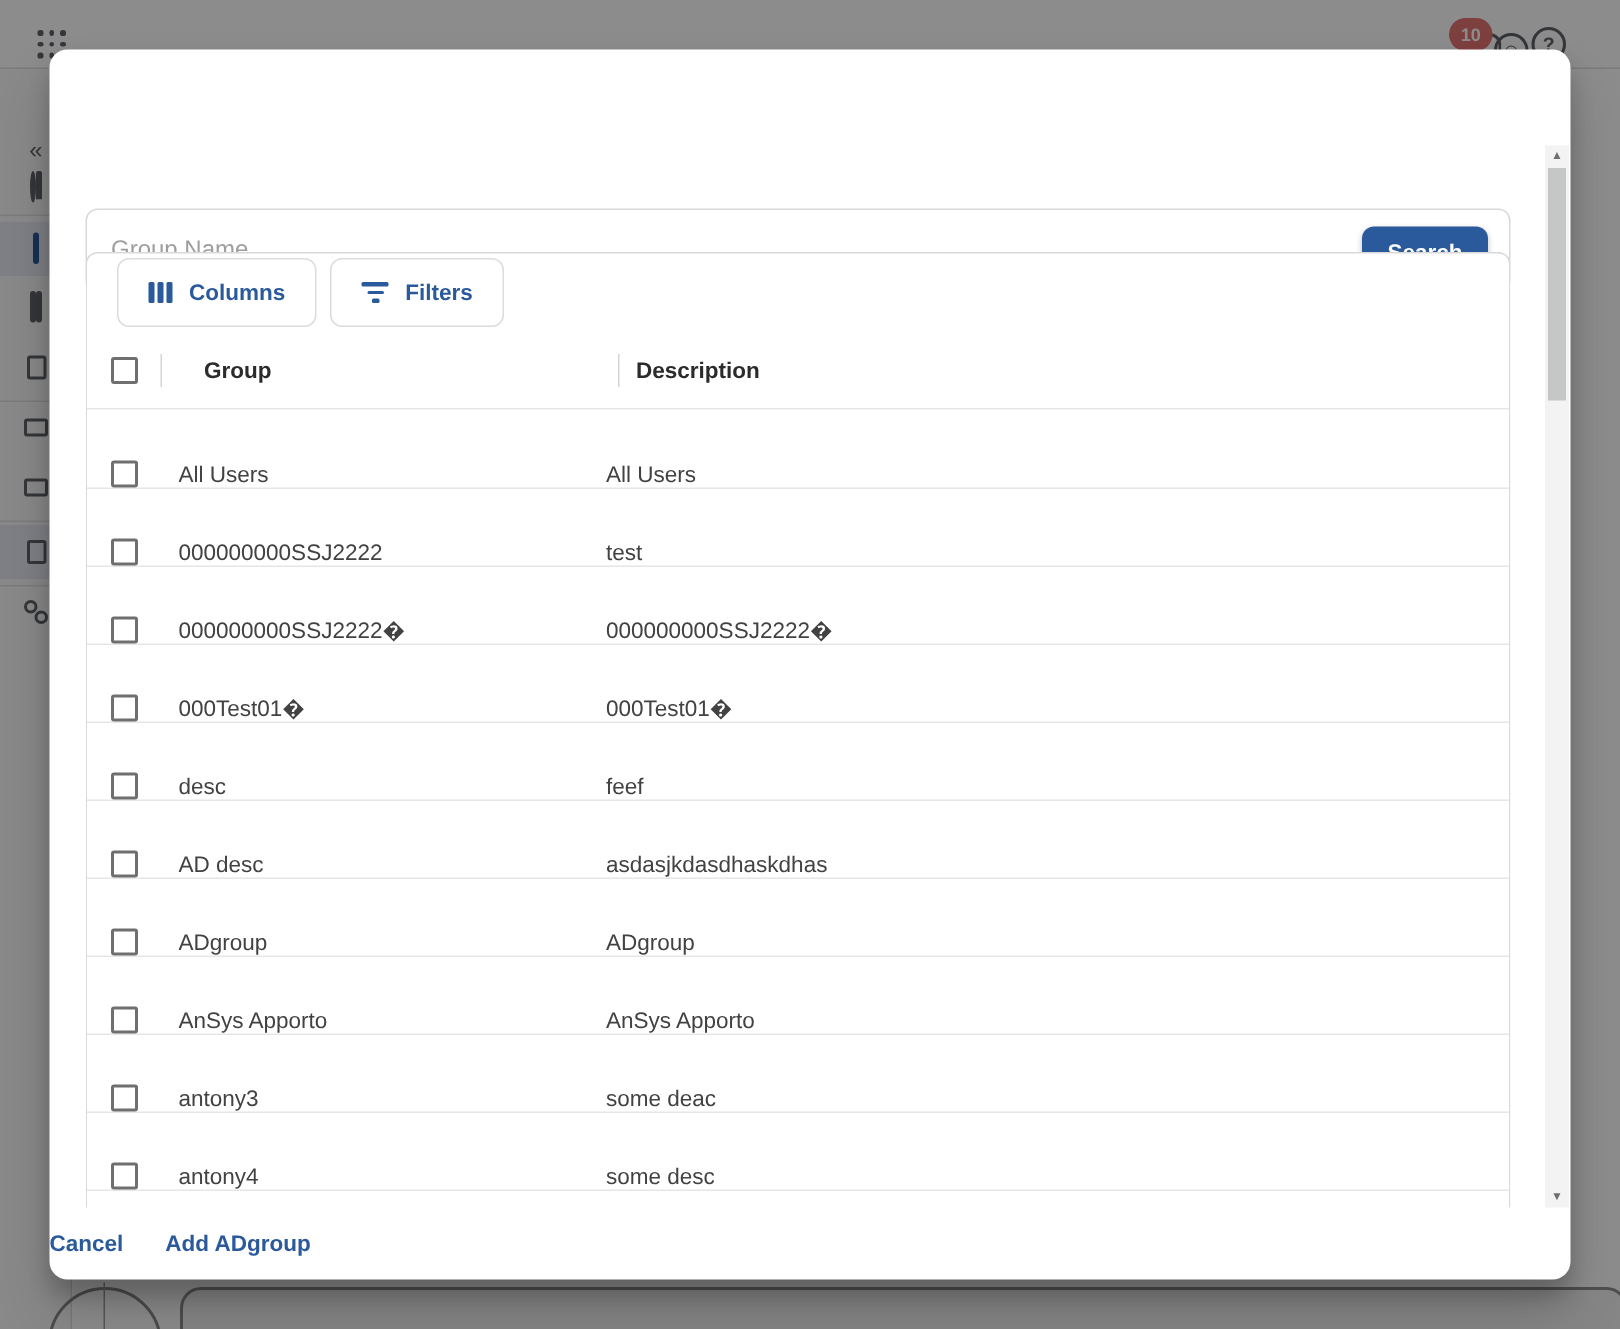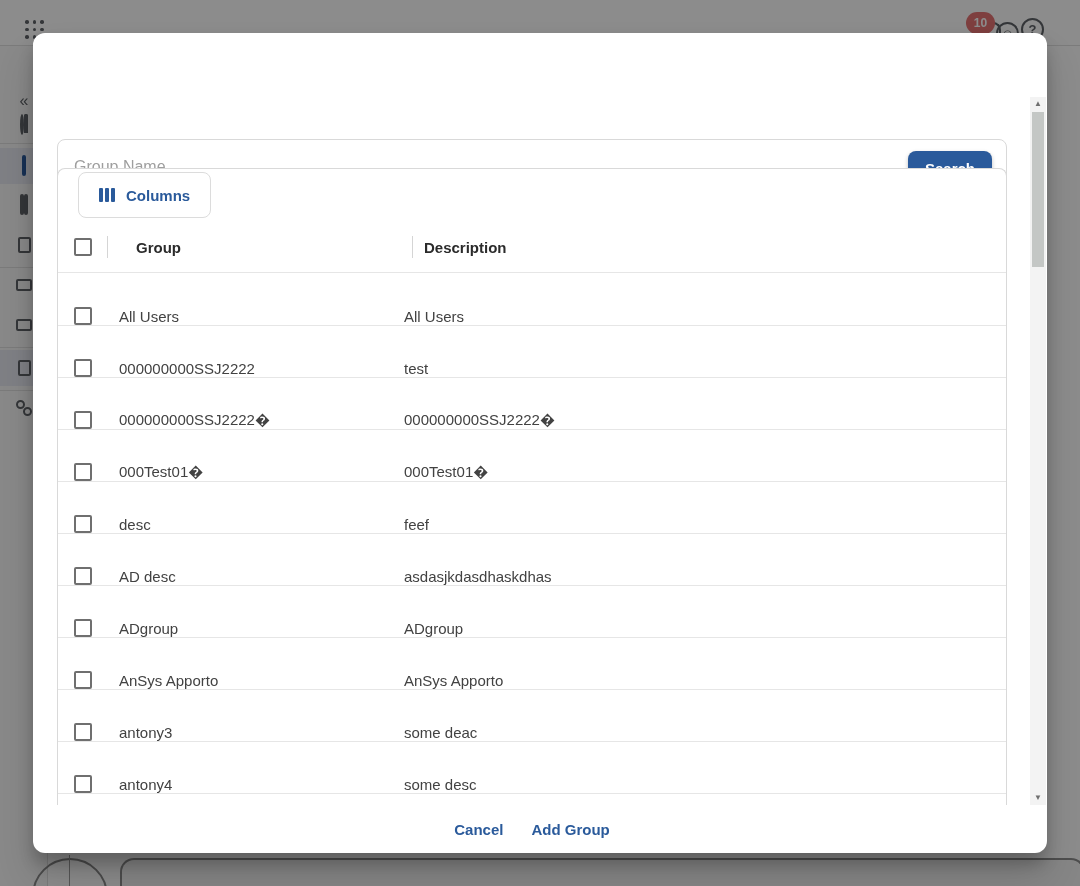--- a/index.html
+++ b/index.html
@@ -99,21 +99,21 @@
   .thead .h-desc  { margin-left:11px; font-size:15px; font-weight:bold; color:#2b2b2b; }
 
   .tbody { position:absolute; left:0; top:105px; width:100%; }
   .trow { height:52px; display:flex; align-items:flex-end; border-bottom:1px solid #e6e6e6; }
   .trow .cbx { margin-left:16px; }
   .cell { font-size:15px; color:#424242; white-space:nowrap; overflow:hidden; }
   .cell.g { margin-left:27px; width:273px; }
   .cell.d { margin-left:12px; flex:1; }
 
   .footer { position:absolute; left:0; bottom:0; width:1014px; height:48px;
-    display:flex; align-items:center; justify-content:center; gap:28px; padding-right:16px; }
+    display:flex; align-items:center; justify-content:flex-start; gap:28px; padding-right:16px; }
   .link-btn { border:none; background:none; color:#2a5a9b; font-size:15px; font-weight:bold;
     font-family:"Liberation Sans", sans-serif; cursor:pointer; }
 
   
   .fsb { position:absolute; left:997px; top:64px; width:16px; height:708px; background:#f3f3f3; }
   .fsb .arrow { position:absolute; left:0; width:16px; height:14px; color:#6f6f6f;
     font-size:8px; text-align:center; line-height:14px; cursor:pointer; }
   .fsb .arrow.up { top:0; } .fsb .arrow.down { bottom:0; }
   .fsb .thumb { position:absolute; left:2px; top:15px; width:12px; height:155px;
     background:#c4c7c5; cursor:grab; }
@@ -196,20 +196,28 @@
     <div class="table-card">
       <div class="toolbar">
         <button class="tool-btn">
           <span class="columns-glyph">
               <i></i>
               <i></i>
               <i></i>
             </span>
           <span>Columns</span>
         </button>
+        <button class="tool-btn">
+          <span class="filters-glyph">
+              <i></i>
+              <i></i>
+              <i></i>
+            </span>
+          <span>Filters</span>
+        </button>
       </div>
 
       <div class="thead">
         <span class="cbx"></span>
         <span class="col-sep sep1"></span>
         <span class="h-group">Group</span>
         <span class="col-sep"></span>
         <span class="h-desc">Description</span>
       </div>
 
@@ -272,21 +280,21 @@
     <span class="cbx"></span>
     <span class="cell g">antony4</span>
     <span class="cell d">some desc</span>
   </div>
 </div>
     </div>
   </div>
 
   <div class="footer">
     <button class="link-btn">Cancel</button>
-    <button class="link-btn">Add Group</button>
+    <button class="link-btn">Add ADgroup</button>
   </div>
 
   <div class="fsb">
     <div class="arrow up">▲</div>
     <div class="thumb"></div>
     <div class="arrow down">▼</div>
   </div>
 </div>
 
 </body></html>

